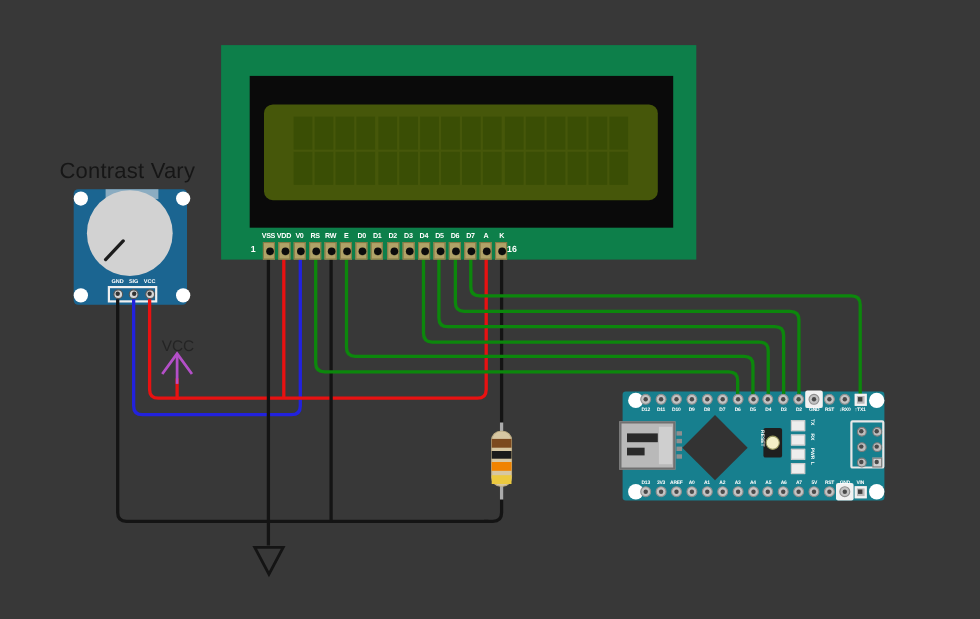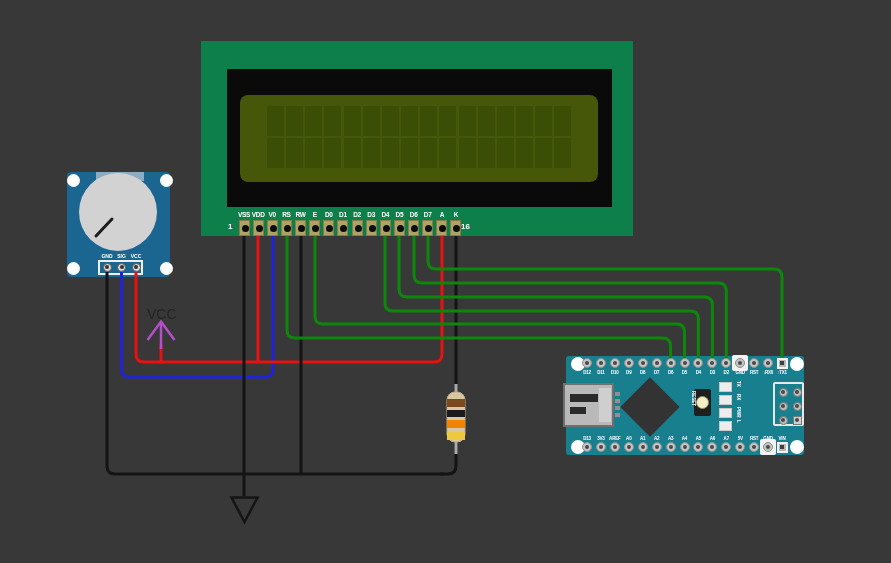--- a/index.html
+++ b/index.html
@@ -402,14 +402,15 @@
         <i></i>
       </div>
       <div class="nano-pin-label" style="left: 773.506px; top: 435.5px;">VIN</div>
       <div class="nano-vlabel" style="left: 735px; top: 381px;">TX</div>
       <div class="nano-vlabel" style="left: 735px; top: 394px;">RX</div>
       <div class="nano-vlabel" style="left: 735px; top: 407px;">PWR</div>
       <div class="nano-vlabel" style="left: 735px; top: 420px;">L</div>
       <div class="nano-vlabel" style="left: 689.5px; top: 391px;">RESET</div>
     </div>
 
+  <div id="pot-title" class="abs z4">Contrast Vary</div>
   <div id="vcc-text" class="abs z4">VCC</div>
 </div>
 
 </body></html>

